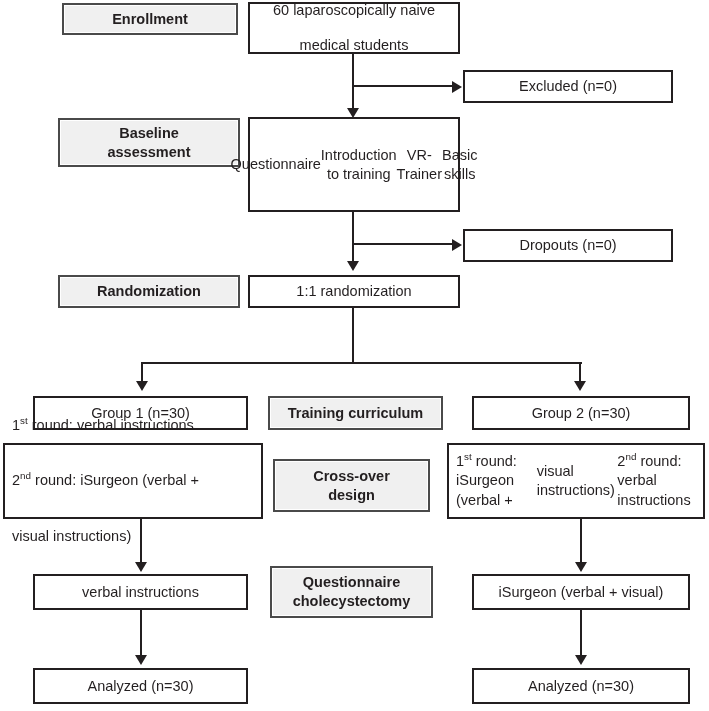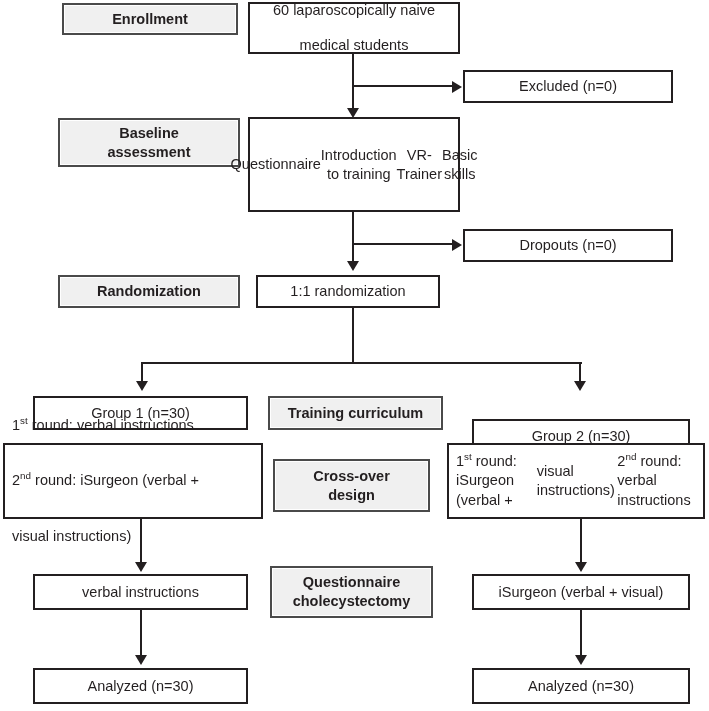--- a/index.html
+++ b/index.html
@@ -116,40 +116,40 @@
   <div class="arrow-right" style="left:452px; top:239px;"></div>
 
   <div class="box" style="left:463px; top:229px; width:210px; height:33px;">
     <span class="t">Dropouts (n=0)</span>
   </div>
 
   <div class="box label" style="left:58px; top:275px; width:182px; height:33px;">
     <span class="t">Randomization</span>
   </div>
 
-  <div class="box" style="left:248px; top:275px; width:184px; height:33px;margin-left:8px;">
+  <div class="box" style="left:248px; top:275px; width:212px; height:33px;">
     <span class="t">1:1 randomization</span>
   </div>
 
   <div class="vline" style="left:352px; top:308px; height:56px;"></div>
   <div class="hline" style="left:141px; top:362px; width:441px;"></div>
   <div class="vline" style="left:141px; top:362px; height:23px;"></div>
   <div class="arrow-down" style="left:136px; top:381px;"></div>
   <div class="vline" style="left:579px; top:362px; height:23px;"></div>
   <div class="arrow-down" style="left:574px; top:381px;"></div>
 
   <div class="box" style="left:33px; top:396px; width:215px; height:34px;">
     <span class="t">Group 1 (n=30)</span>
   </div>
 
   <div class="box label" style="left:268px; top:396px; width:175px; height:34px;">
     <span class="t">Training curriculum</span>
   </div>
 
-  <div class="box" style="left:472px; top:396px; width:218px; height:34px;margin-top:23px;">
+  <div class="box" style="left:472px; top:396px; width:218px; height:34px;">
     <span class="t">Group 2 (n=30)</span>
   </div>
 
   <div class="box left-text" style="left:3px; top:443px; width:260px; height:76px; flex-direction:column; justify-content:center;gap:36px;">
     <span class="t"><span>1</span><sup>st</sup><span> round: verbal instructions</span></span>
     <span class="t"><span>2</span><sup>nd</sup><span> round: iSurgeon (verbal +</span></span>
     <span class="t">visual instructions)</span>
   </div>
 
   <div class="box label" style="left:273px; top:459px; width:157px; height:53px; flex-direction:column;">

